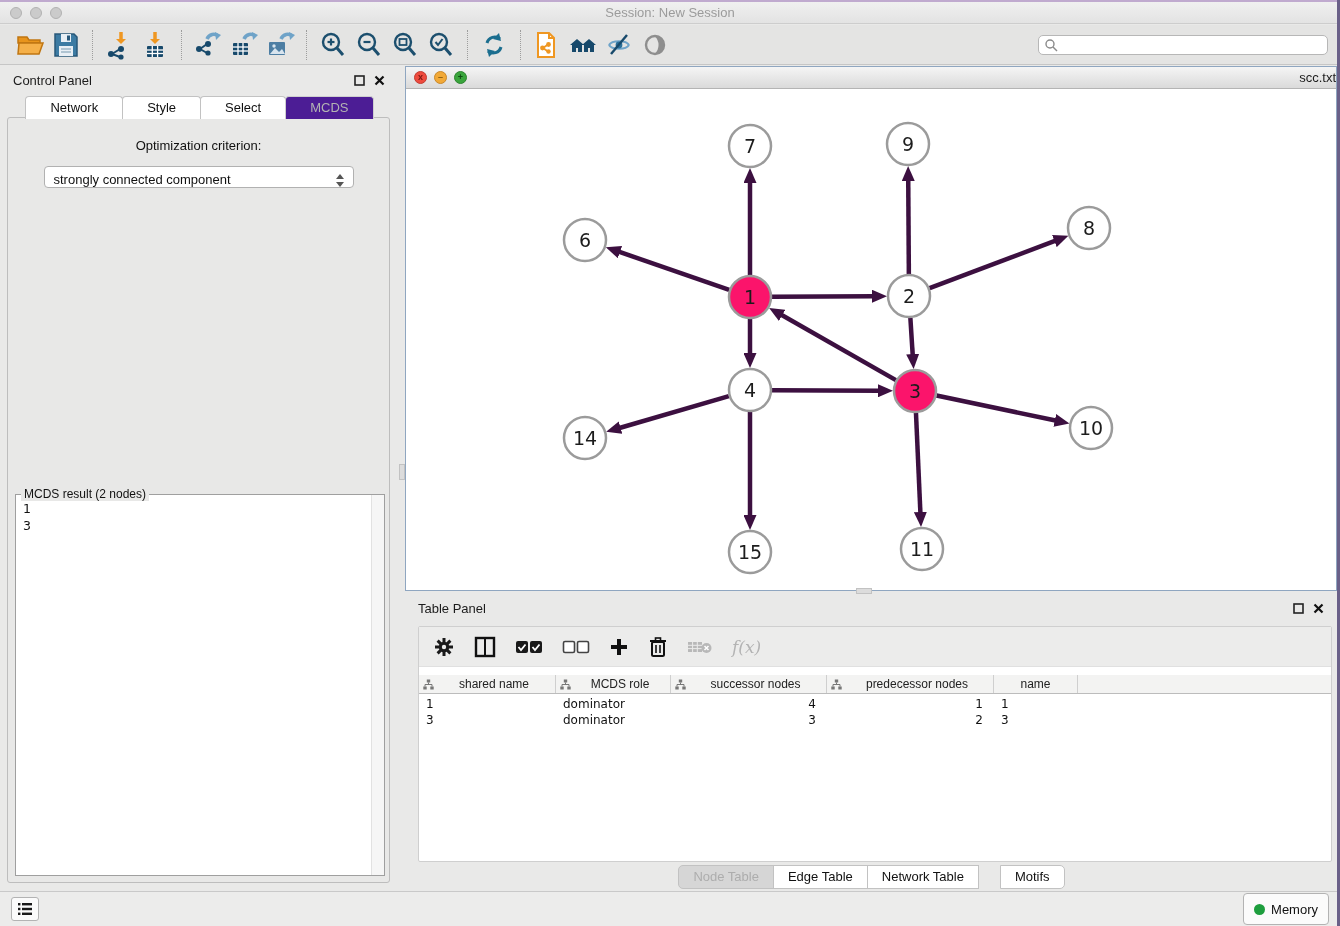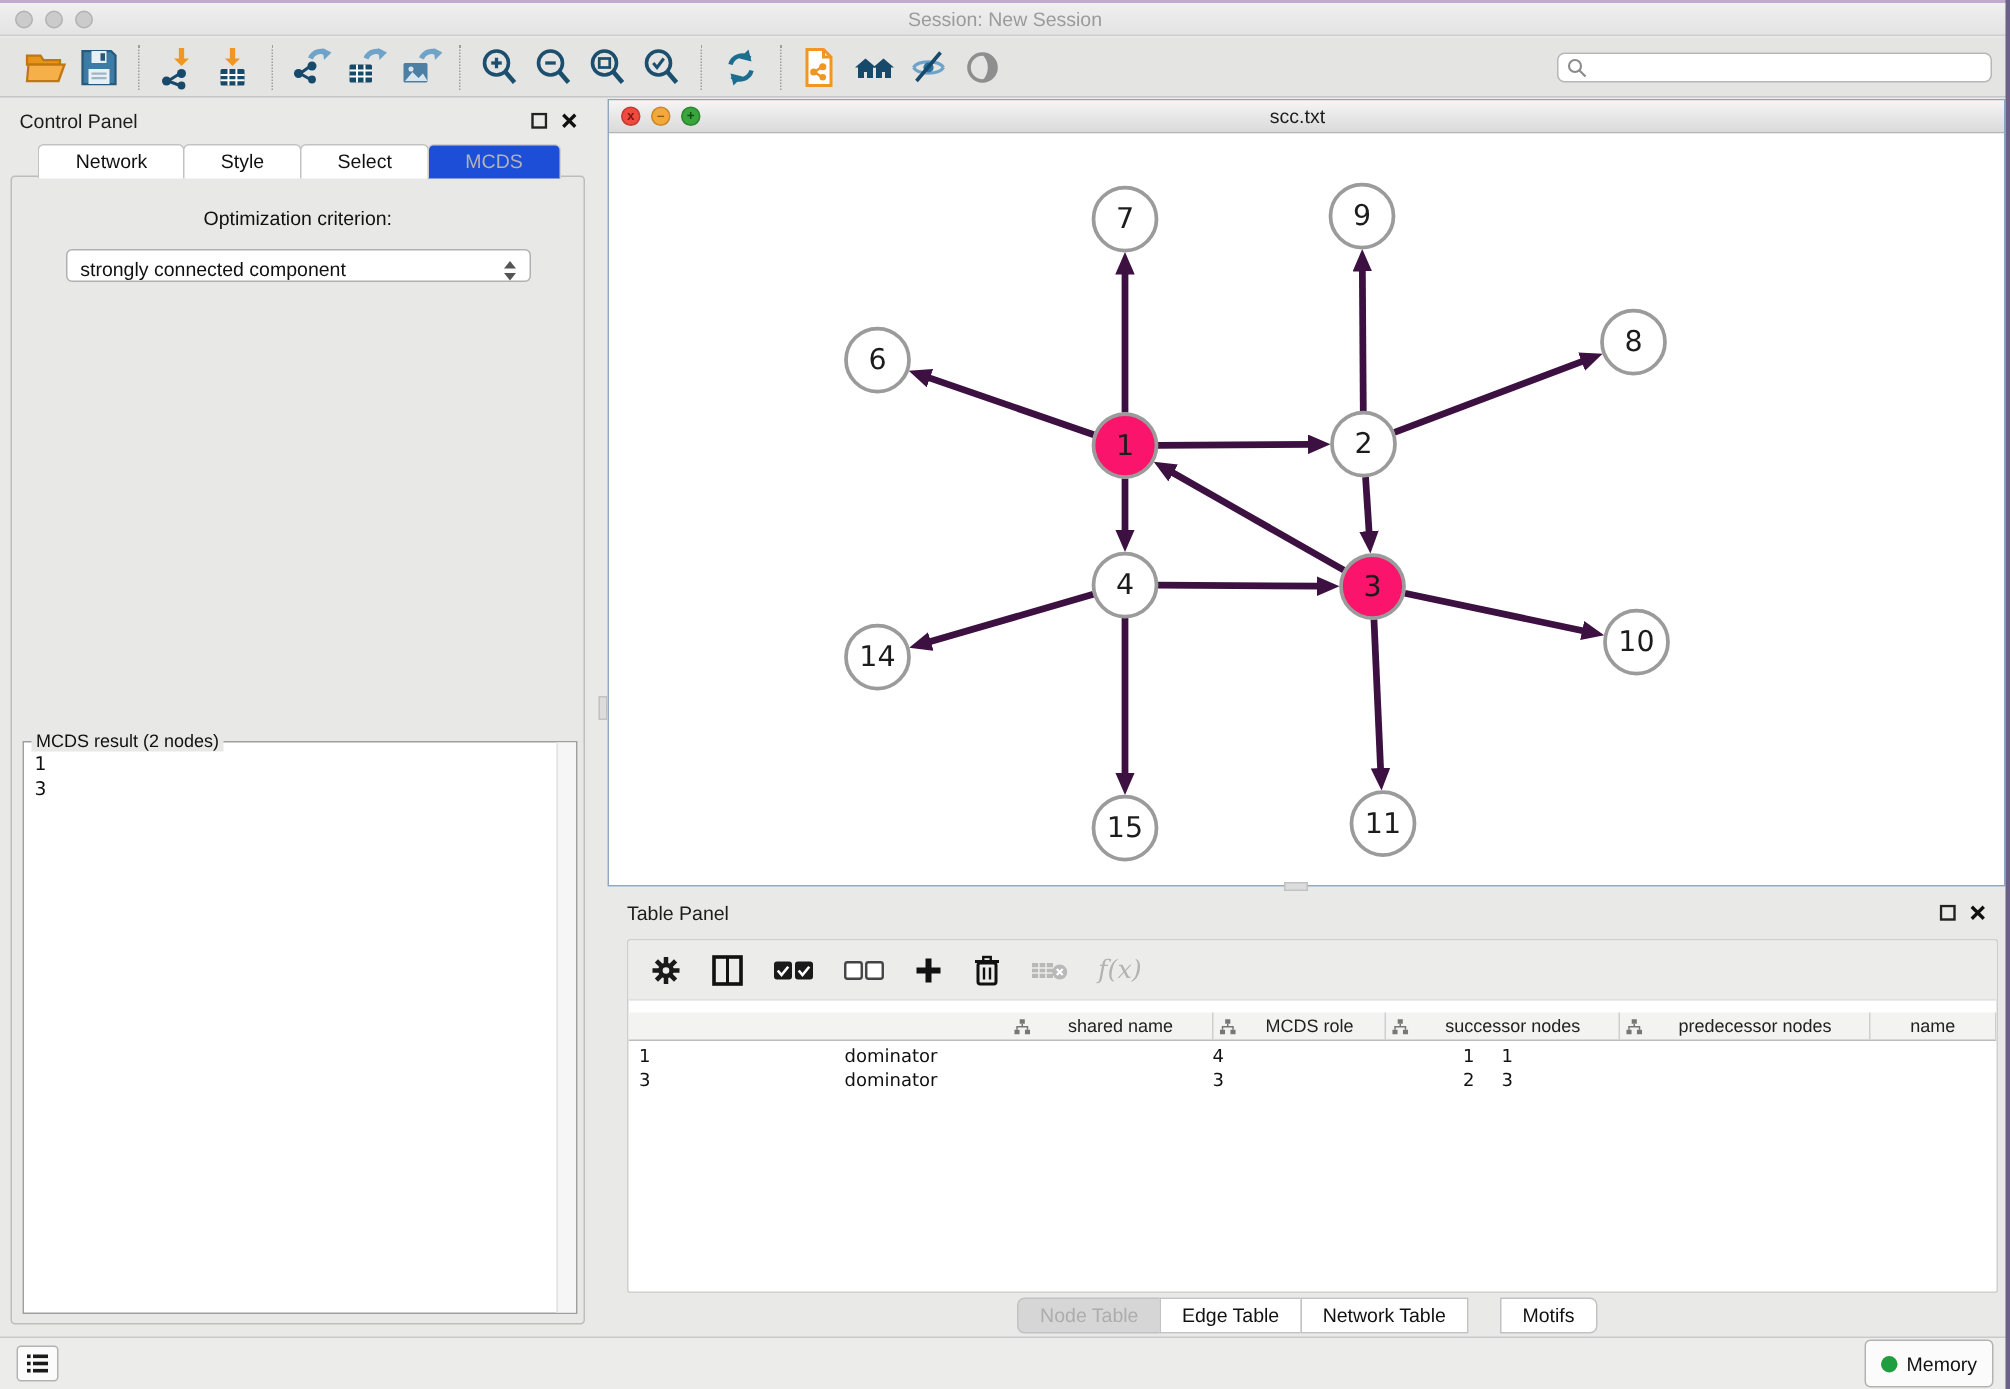--- a/index.html
+++ b/index.html
@@ -27,21 +27,21 @@
   .search-box input { border:none; outline:none; flex:1; font-size:12px; font-family:"Liberation Sans",sans-serif; background:transparent; }
 
   
   .panel-header { position:absolute; display:flex; align-items:center; font-size:13px; color:#1c1c1c; padding:0 13px; height:24px; }
   .panel-controls { margin-left:auto; display:flex; gap:9px; align-items:center; }
 
   
   .cp-tabs { position:absolute; left:0; top:96px; width:398px; display:flex; justify-content:center; z-index:3; }
   .tab { font-size:13px; padding:3px 24px 4px; background:#fff; border:1px solid #c2c2c2; border-bottom:none;
          border-radius:4px 4px 0 0; color:#111; margin-right:-1px; }
-  .tab.selected { background:#1d4ed8; color:#b3b3b3; border-color:#cfcfcf; }
+  .tab.selected { background:#4c1d95; color:#b3b3b3; border-color:#cfcfcf; }
   .cp-body { position:absolute; left:7px; top:117px; width:383px; height:766px; background:#e8e8e7;
              border:1px solid #bdbdbd; border-radius:3px; }
   .opt-label { margin-top:20px; text-align:center; font-size:13px; color:#111; }
   .select { margin:13px auto 0; width:310px; height:22px; background:#fff; border:1px solid #b1b1b1; border-radius:4px;
             display:flex; align-items:flex-end; font-size:13px; padding:0 9px; color:#111; }
   .spinner { margin-left:auto; display:flex; flex-direction:column; gap:3px; }
   .spin-up    { width:0; height:0; border-left:4px solid transparent; border-right:4px solid transparent; border-bottom:5px solid #555; }
   .spin-down  { width:0; height:0; border-left:4px solid transparent; border-right:4px solid transparent; border-top:5px solid #555; }
   .btn-row { display:flex; justify-content:center; gap:14px; margin-top:13px; }
   .btn { background:#fff; border:1px solid #b1b1b1; border-radius:4px; font-size:13px; padding:3px 15px; color:#111; }
@@ -53,36 +53,36 @@
   
   .net-win { position:absolute; left:405px; top:66px; width:932px; height:525px; border:1px solid #8fa6c0; background:#fff; }
   .net-title { height:22px; background:linear-gradient(#f5f5f5,#dadada); border-bottom:1px solid #b4b4b4;
                display:flex; align-items:center; position:relative; }
   .tlight { width:13px; height:13px; border-radius:50%; margin-left:7px; display:flex; align-items:center; justify-content:center;
             font-size:9px; font-weight:bold; line-height:1; }
   .tlight:first-child { margin-left:8px; }
   .tl-red    { background:#ee4b3e; border:1px solid #c23b31; color:#7c1812; }
   .tl-yellow { background:#f2a937; border:1px solid #c9882a; color:#8a5d10; }
   .tl-green  { background:#3aa53c; border:1px solid #2d842f; color:#0e4d13; }
-  .net-title-text { position:absolute; left:0; right:12px; text-align:center; font-size:13px; color:#1c1c1c; }
+  .net-title-text { position:absolute; left:0; right:0; text-align:right; font-size:13px; color:#1c1c1c; }
   .net-canvas { position:absolute; left:0; top:22px; right:0; bottom:0; background:#fff; }
   .net-canvas svg { display:block; }
 
   
   .handle-v { position:absolute; left:399px; top:464px; width:6px; height:16px; background:#dcdcdc; border:1px solid #c2c2c2; }
   .handle-h { position:absolute; left:856px; top:588px; width:16px; height:6px; background:#dcdcdc; border:1px solid #c2c2c2; }
 
   
   .tp-body { position:absolute; left:418px; top:626px; width:914px; height:236px; background:#fff;
              border:1px solid #cfcfcf; border-radius:2px; overflow:hidden; }
   .tp-toolbar { height:40px; background:#ececeb; border-bottom:1px solid #e0e0e0; margin-bottom:8px;
                 display:flex; align-items:center; padding:0 14px; gap:19px; }
   .tp-icon { display:flex; align-items:center; justify-content:center; }
   .fx-label { font-family:"DejaVu Serif",serif; font-style:italic; font-size:17px; color:#b3b3b3; }
-  .grid-header { display:flex; height:19px; background:#f3f3f2; border-bottom:1px solid #bcbcbc;justify-content:flex-end; }
+  .grid-header { display:flex; height:19px; background:#f3f3f2; border-bottom:1px solid #bcbcbc; }
   .col { display:flex; align-items:center; font-size:12px; color:#222; border-right:1px solid #cfcfcf; padding:0 4px; }
   .col .col-label { flex:1; text-align:center; }
   .grid-rows { padding-top:2px; }
   .row { display:flex; height:16px; font-size:12px; font-family:"DejaVu Sans",sans-serif; color:#111; align-items:center; }
   .cell { overflow:hidden; white-space:nowrap; }
 
   .tp-tabs { position:absolute; left:405px; top:865px; width:932px; display:flex; justify-content:center; }
   .btab { font-size:13px; padding:3px 14px 4px; background:#fff; border:1px solid #c2c2c2; margin-right:-1px; color:#111; }
   .btab:first-child { border-radius:5px 0 0 5px; }
   .btab:last-child  { border-radius:0 5px 5px 0;margin-left:22px; }

